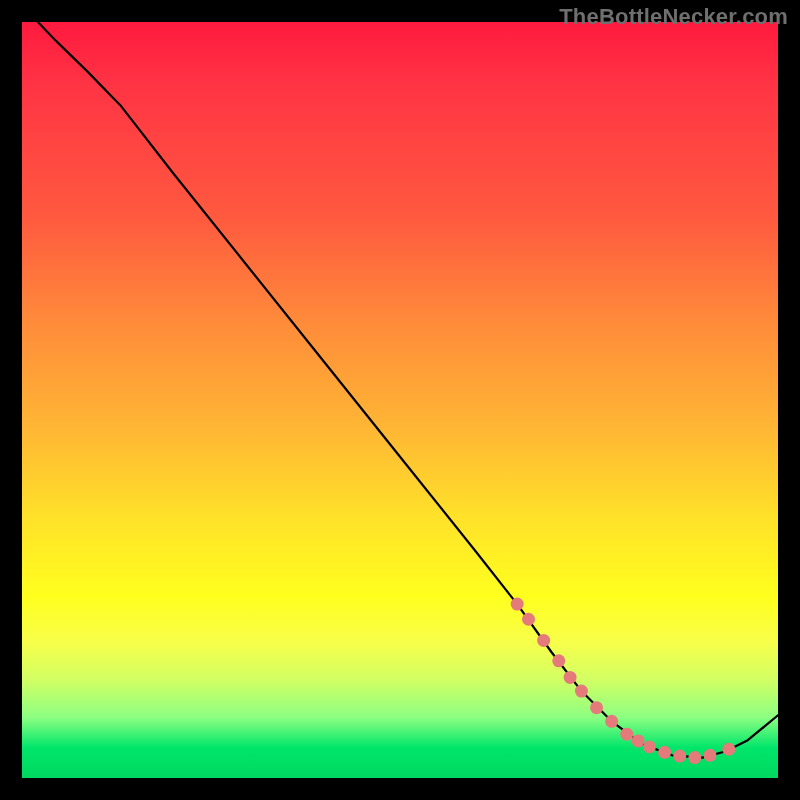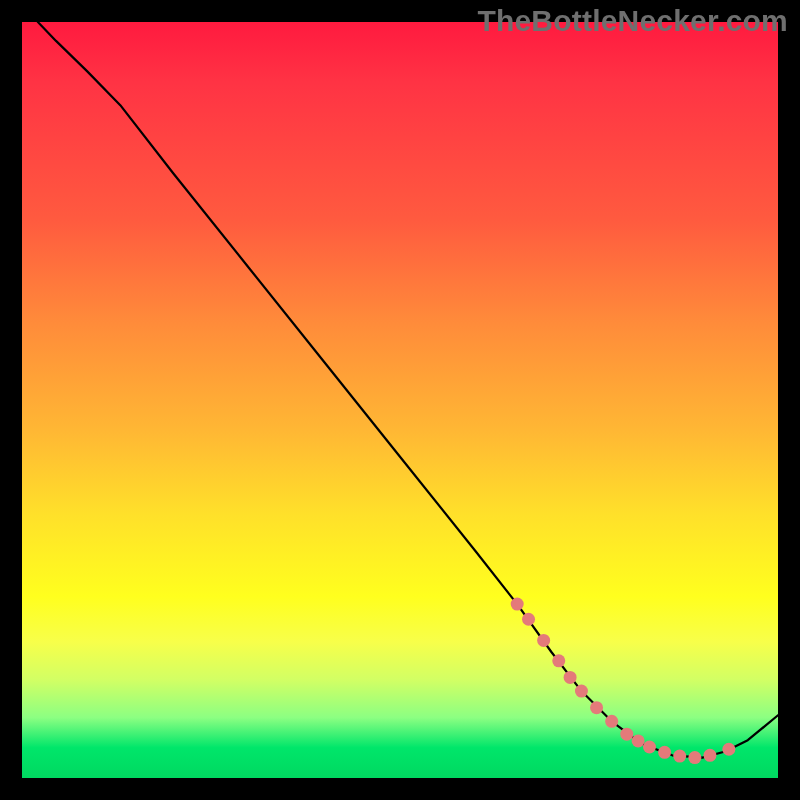--- a/index.html
+++ b/index.html
@@ -45,21 +45,21 @@
     top: 0;
     width: 756px;
     height: 756px;
     overflow: visible;
   }
   .watermark {
     position: absolute;
     top: 4px;
     right: 12px;
     font-family: Arial, Helvetica, sans-serif;
-    font-size: 30px;
+    font-size: 22px;
     font-weight: 600;
     color: #6f6f6f;
     letter-spacing: 0.2px;
     user-select: none;
   }
 </style>
 </head>
 <body>
 
 <div class="stage">

